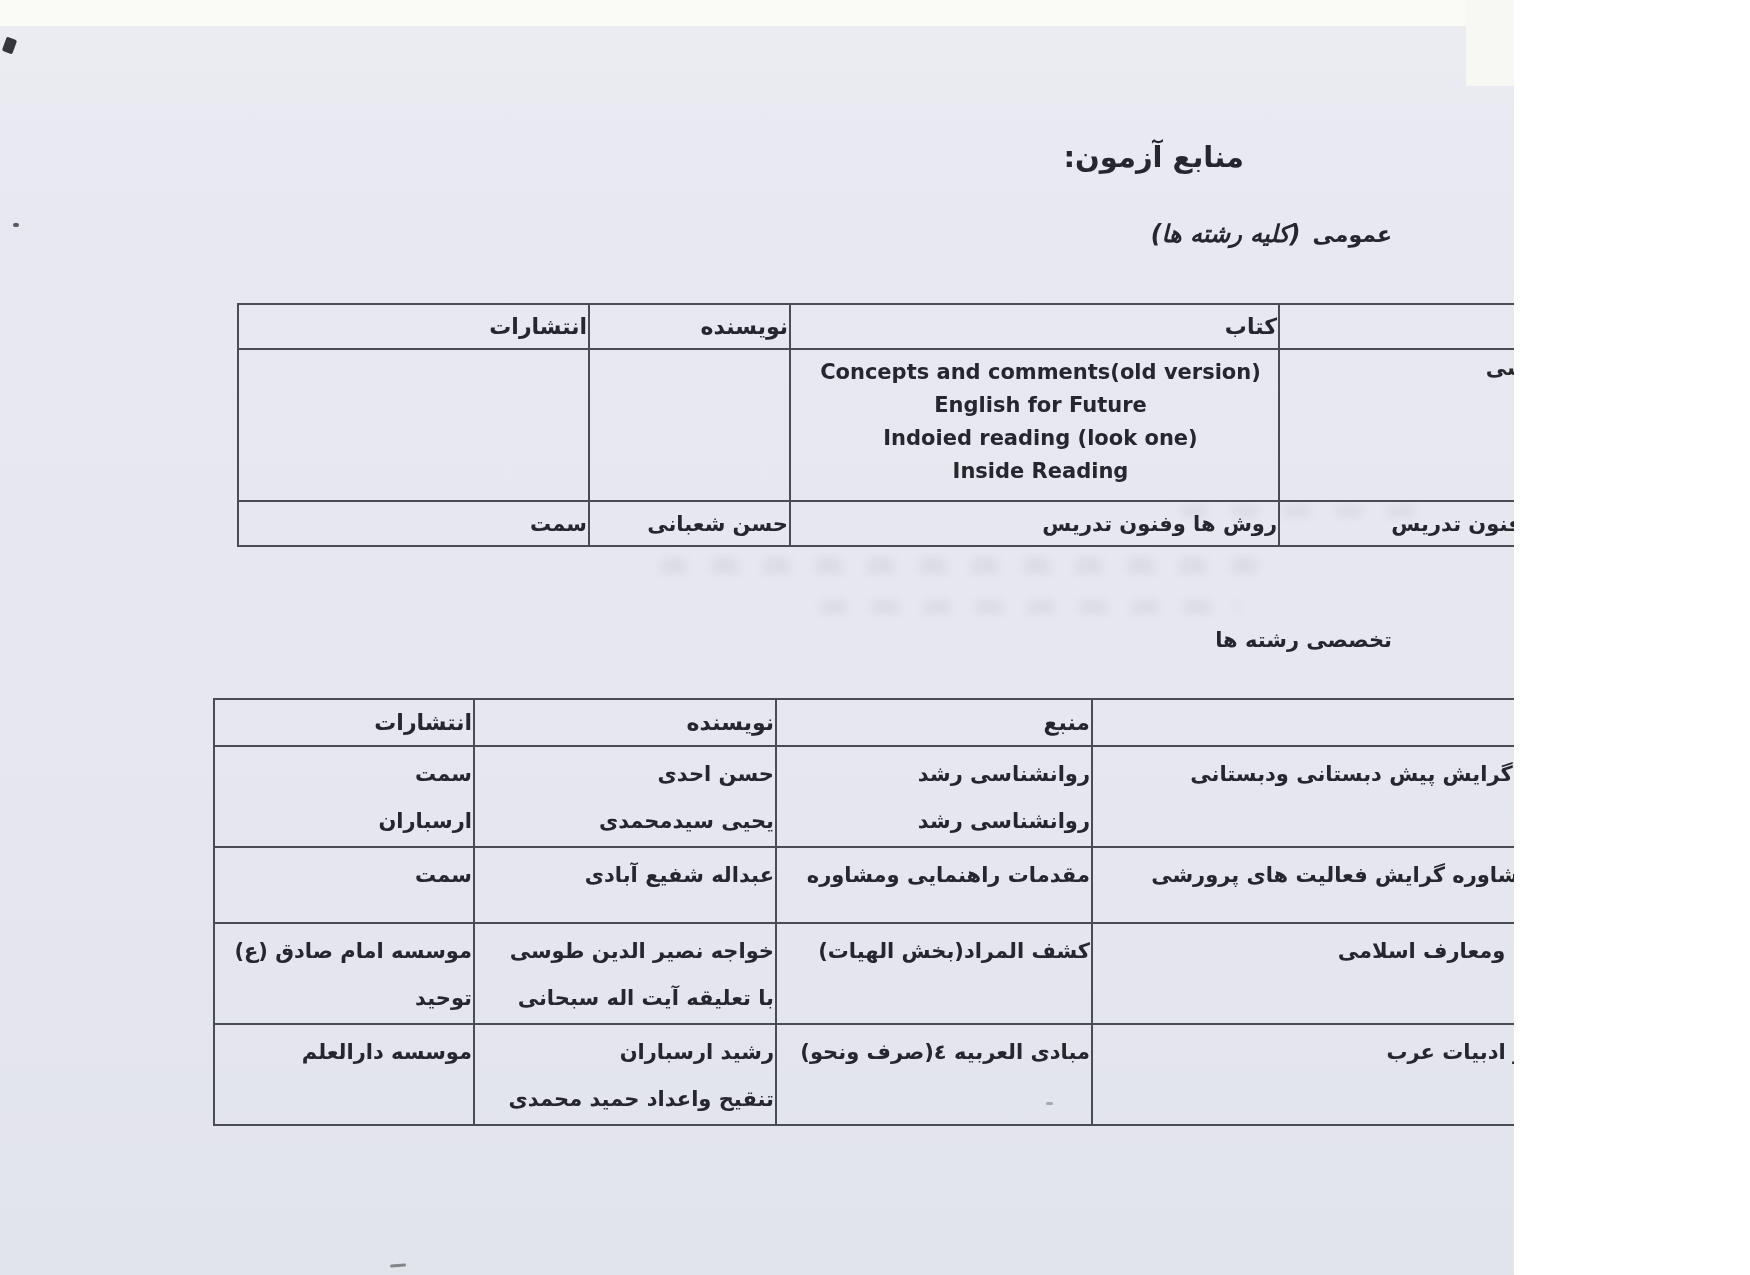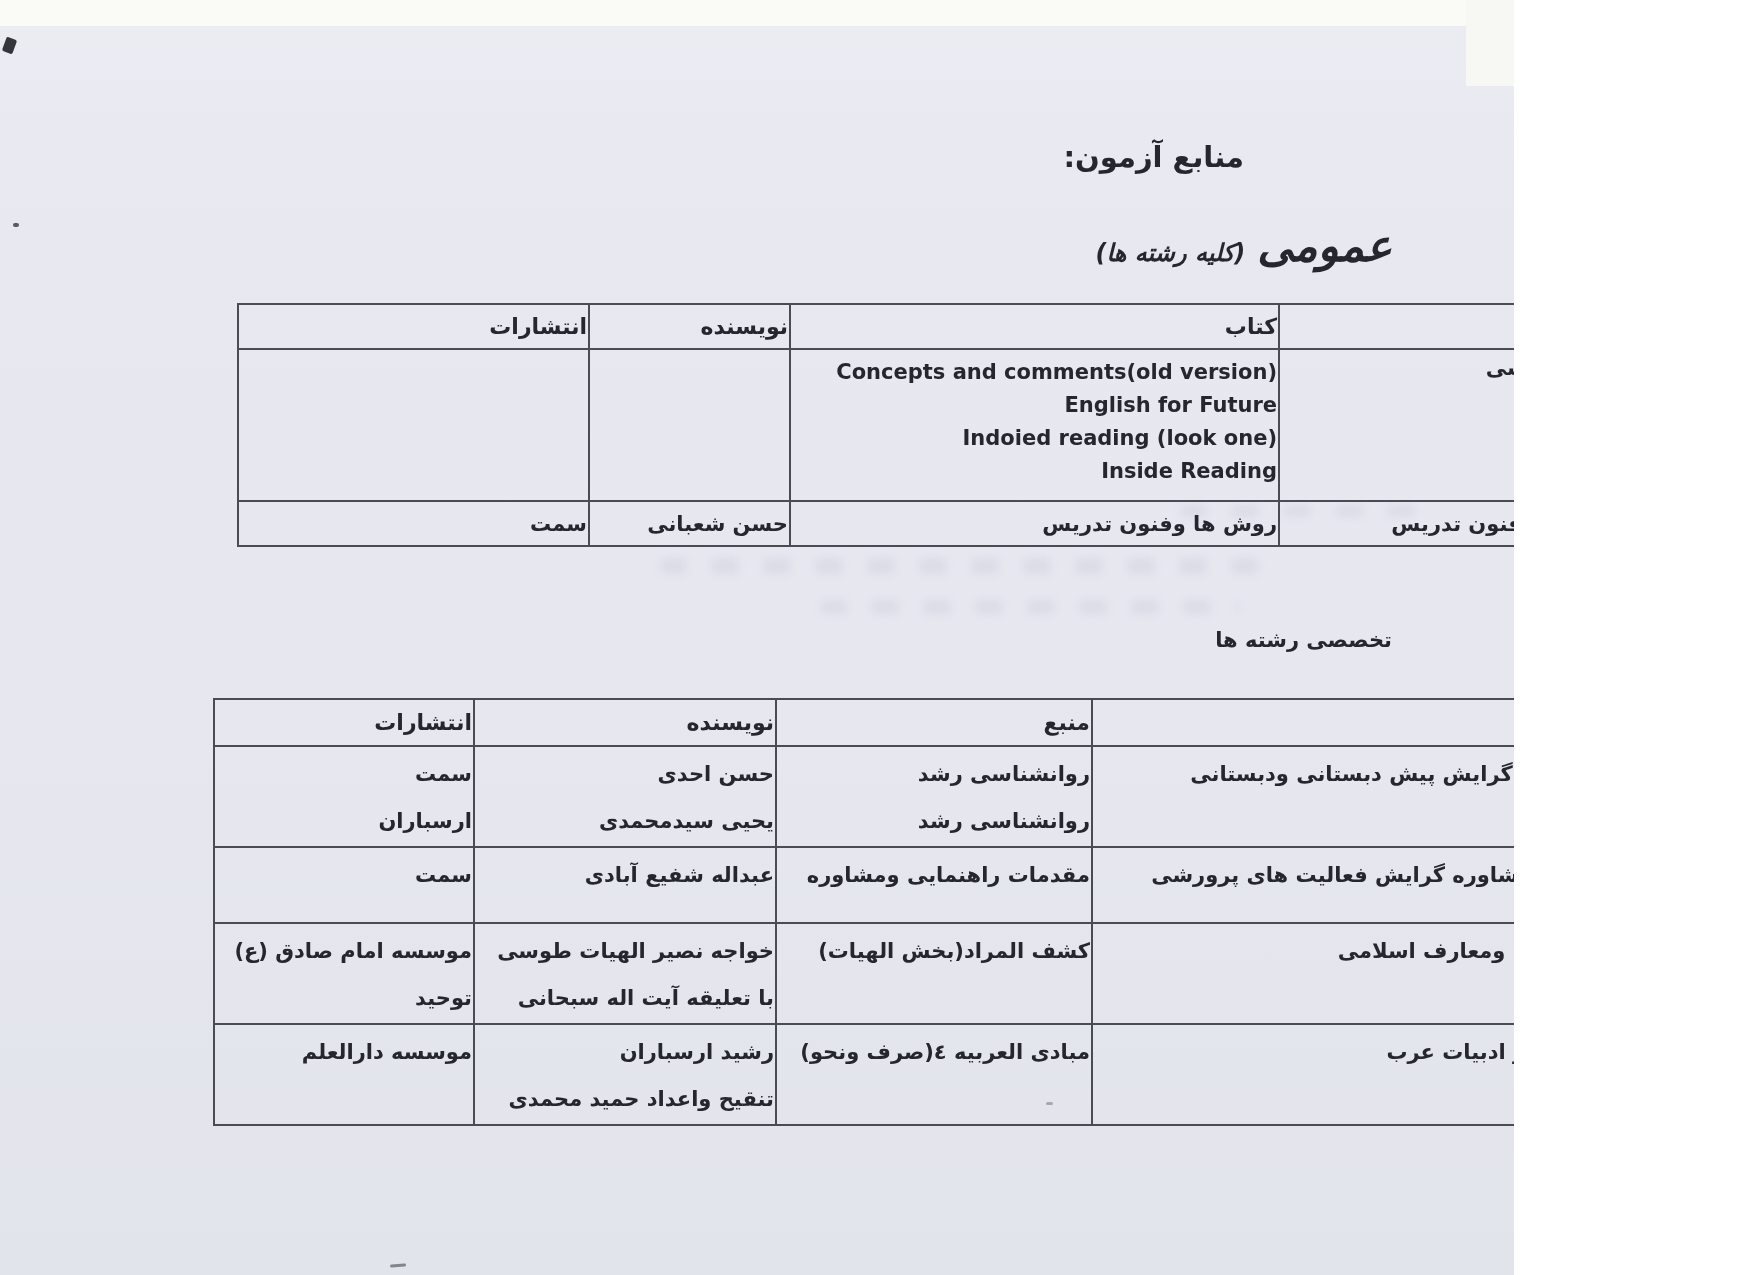--- a/index.html
+++ b/index.html
@@ -42,21 +42,21 @@
   .bleed.b3 { left: 1180px; top: 505px; width: 260px; height: 12px; }
 
   .doc-title {
     position: absolute; top: 140px; right: 270px;
     direction: rtl; font-size: 29px; font-weight: bold; letter-spacing: .5px;
   }
   .heading-general {
     position: absolute; top: 220px; right: 122px;
     direction: rtl; display: flex; align-items: baseline; gap: 12px;
   }
-  .heading-general .hg-main { font-size: 44px; font-weight: bold; font-style: italic; }
+  .heading-general .hg-main { font-size: 22px; font-weight: bold; }
   .heading-general .hg-note { font-size: 24px; font-style: italic; font-weight: 600; margin-left: 36px; }
   .heading-specialized {
     position: absolute; top: 628px; right: 122px;
     direction: rtl; font-size: 21px; font-weight: bold;
   }
 
   table.scan-table {
     position: absolute;
     border-collapse: collapse;
     direction: rtl;
@@ -71,21 +71,21 @@
   table.scan-table th { font-size: 22px; }
   table.scan-table td { font-size: 21px; }
 
   
   table.t1 { left: 237px; top: 303px; width: 1390px; }
   .t1 thead tr { height: 45px; }
   .t1 tr.r-english { height: 152px; }
   .t1 tr.r-english td { vertical-align: top; padding-top: 6px; }
   .t1 tr.r-methods { height: 45px; vertical-align: middle; }
   .t1 td.cell-books {
-    direction: ltr; text-align: right; padding-left: 13px;
+    direction: ltr; text-align: center; padding-left: 13px;
   }
   .t1 td.cell-books div { line-height: 33px; font-size: 21px; }
 
   
   table.t2 { left: 213px; top: 698px; width: 1434px; }
   .t2 thead tr { height: 47px; }
   .t2 tbody td { vertical-align: top; padding-top: 4px; }
   .t2 tbody td div { line-height: 47px; }
   .t2 tr.sr-0 { height: 87px; }
   .t2 tr.sr-1 { height: 76px; }
@@ -201,21 +201,21 @@
         </td>
       </tr>
       <tr class="sr-2">
         <td>
           <div>دبیری الهیات ومعارف اسلامی</div>
         </td>
         <td>
           <div>کشف المراد(بخش الهیات)</div>
         </td>
         <td>
-          <div>خواجه نصیر الهیات طوسی</div>
+          <div>خواجه نصیر الدین طوسی</div>
           <div>با تعلیقه آیت اله سبحانی</div>
         </td>
         <td>
           <div>موسسه امام صادق (ع)</div>
           <div>توحید</div>
         </td>
       </tr>
       <tr class="sr-3">
         <td>
           <div>دبیری زبان و ادبیات عرب</div>

